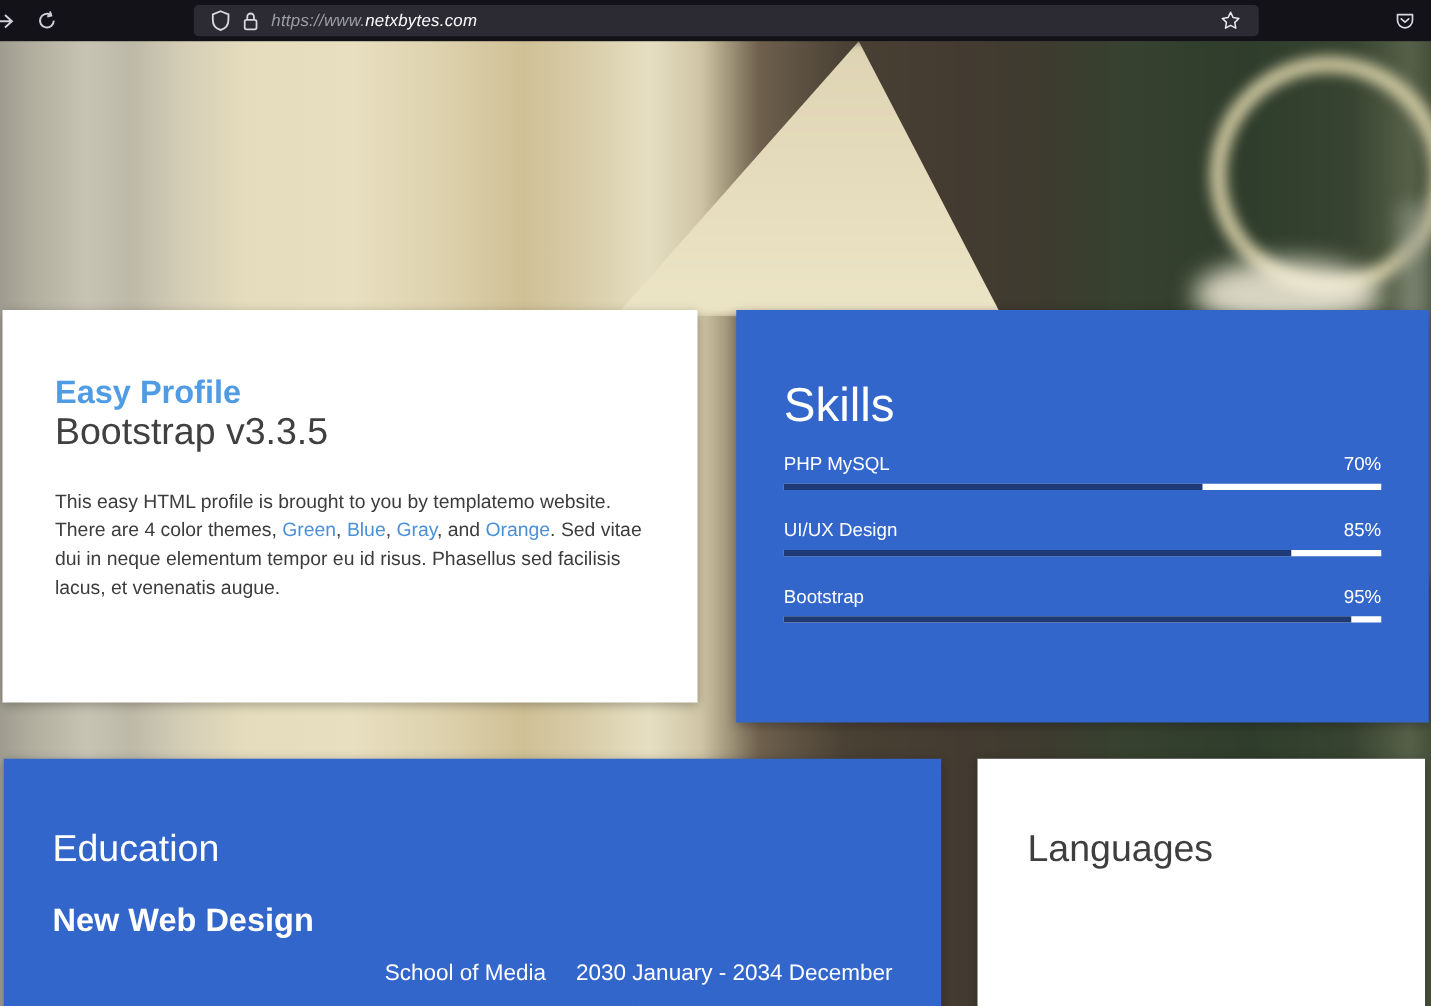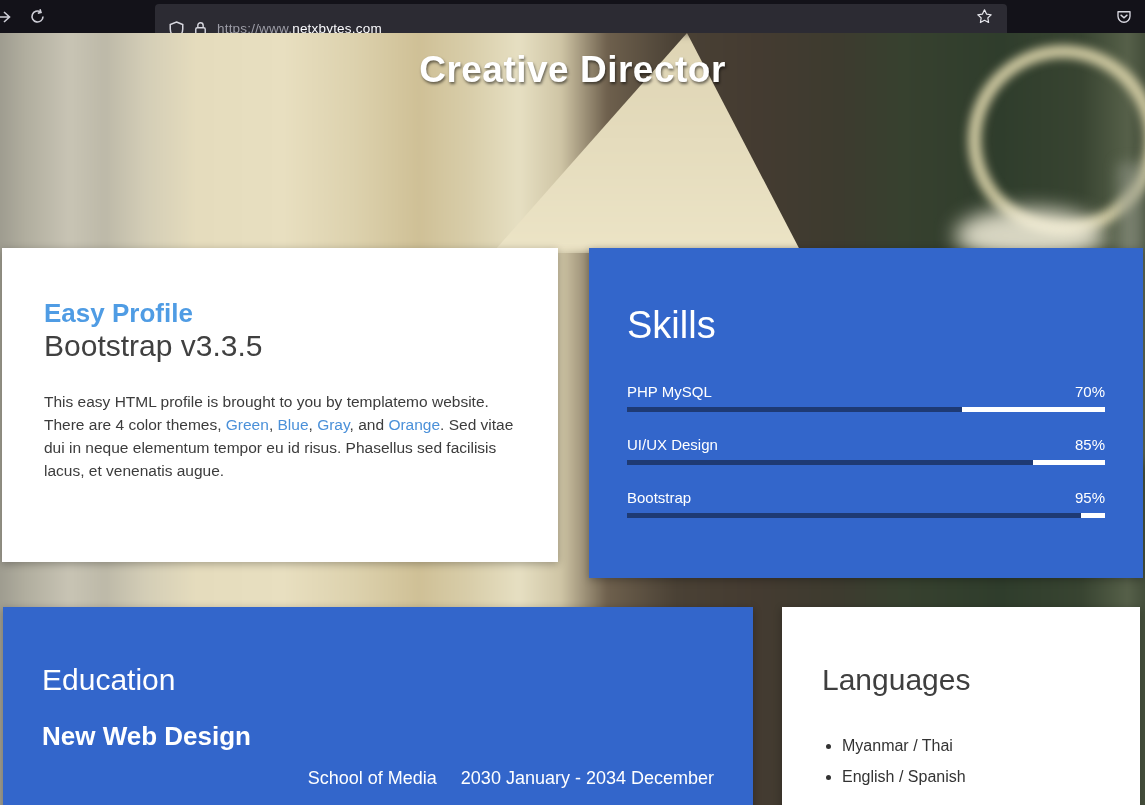--- a/index.html
+++ b/index.html
@@ -15,21 +15,21 @@
     position:absolute; left:-9px; top:0; width:24px; height:33px;
     display:flex; align-items:center; justify-content:center;
   }
   .reload-btn {
     position:absolute; left:25px; top:0; width:24px; height:33px;
     display:flex; align-items:center; justify-content:center;
   }
   .url-bar {
     position:absolute; left:155px; top:4px; width:852px; height:25px;
     background:#2c2b33; border-radius:4px;
-    display:flex; align-items:flex-start; padding:17px 8px;
+    display:flex; align-items:center; padding:0 8px;font-style:italic;
   }
   .url-bar svg { flex:0 0 auto; }
   .shield-icon { margin-left:6px; }
   .lock-icon { margin-left:10px; }
   .url-text { margin-left:10px; font-size:13.5px; letter-spacing:.2px; white-space:nowrap; }
   .url-prefix { color:#9c9ca6; }
   .url-domain { color:#fbfbfe; }
   .star-btn {
     position:absolute; right:10px; top:0; height:25px; width:26px;
     display:flex; align-items:center; justify-content:center;
@@ -83,21 +83,21 @@
 
   .card-profile { left:2px; top:215px; width:556px; height:314px; padding:50px 42px; }
   .profile-heading { color:#4f9ce4; font-size:26px; font-weight:bold; }
   .profile-subheading { color:#404040; font-size:30px; font-weight:400; margin-top:0; }
   .profile-desc { color:#3c3c3c; font-size:15.5px; line-height:23px; margin-top:27px; width:474px; }
   .profile-desc a { color:#4a90d9; text-decoration:none; }
 
   .card-skills { left:589px; top:215px; width:554px; height:330px; padding:56px 38px 0; color:#fff; }
   .skills-title { font-size:38px; font-weight:400; }
   .skill { margin-top:24px; }
-  .skill:first-of-type { margin-top:36px;text-align:right; }
+  .skill:first-of-type { margin-top:16px;text-align:right; }
   .skill-labels { display:flex; justify-content:space-between; font-size:15px; margin-bottom:7px; }
   .skill-bar { height:5px; background:#ffffff; position:relative; }
   .skill-fill { position:absolute; left:0; top:0; height:5px; background:#1e3a74; }
 
   .card-education { left:3px; top:574px; width:750px; height:240px; padding:56px 39px 0; color:#fff; }
   .education-title { font-size:30px; font-weight:400; }
   .education-degree { color:#ffffff; font-size:26px; font-weight:bold; margin-top:24px; }
   .education-row { display:flex; gap:24px; font-size:18px; margin-top:16px;justify-content:flex-end; }
   .education-detail { font-size:15.5px; line-height:22px; margin-top:12px; color:#f4f7fc; }
 
@@ -144,21 +144,20 @@
   </div>
 </div>
 
 <div class="page">
   <div class="bg-base"></div>
   <div class="bg-wedge"></div>
   <div class="bg-ring"></div>
   <div class="bg-cup-glow"></div>
   <div class="bg-streak"></div>
 
-  <h1 class="hero-title">Creative Director</h1>
 
   <section class="card card-white card-profile">
     <h2 class="profile-heading">Easy Profile</h2>
     <h3 class="profile-subheading">Bootstrap v3.3.5</h3>
     <p class="profile-desc" id="profile-desc"><span>This easy HTML profile is brought to you by templatemo website. There are 4 color themes, </span><a href="#">Green</a><span>, </span><a href="#">Blue</a><span>, </span><a href="#">Gray</a><span>, and </span><a href="#">Orange</a><span>. Sed vitae dui in neque elementum tempor eu id risus. Phasellus sed facilisis lacus, et venenatis augue.</span></p>
   </section>
 
   <section class="card card-blue card-skills">
     <h2 class="skills-title">Skills</h2>
     <div id="skills-list">
@@ -197,18 +196,14 @@
     <h3 class="education-degree">New Web Design</h3>
     <div class="education-row">
       <span>School of Media</span>
       <span>2030 January - 2034 December</span>
     </div>
     <p class="education-detail">In hac habitasse platea dictumst. Proin eget efficitur nibh, id dictum ligula. Ut a commodo quam, at mollis sapien.</p>
   </section>
 
   <section class="card card-white card-languages">
     <h2 class="languages-title">Languages</h2>
-    <ul class="languages-list" id="languages-list">
-        <li>Myanmar / Thai</li>
-        <li>English / Spanish</li>
-      </ul>
   </section>
 </div>
 
 </body></html>

